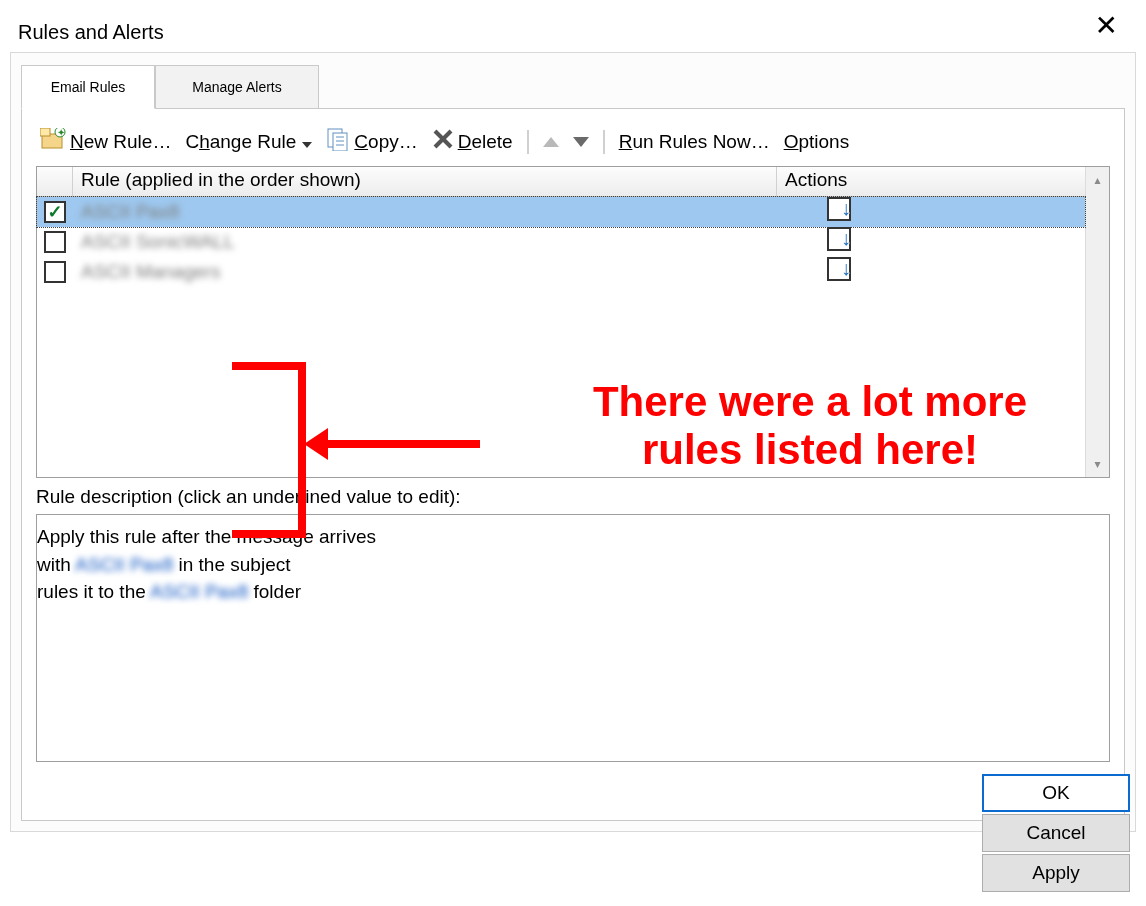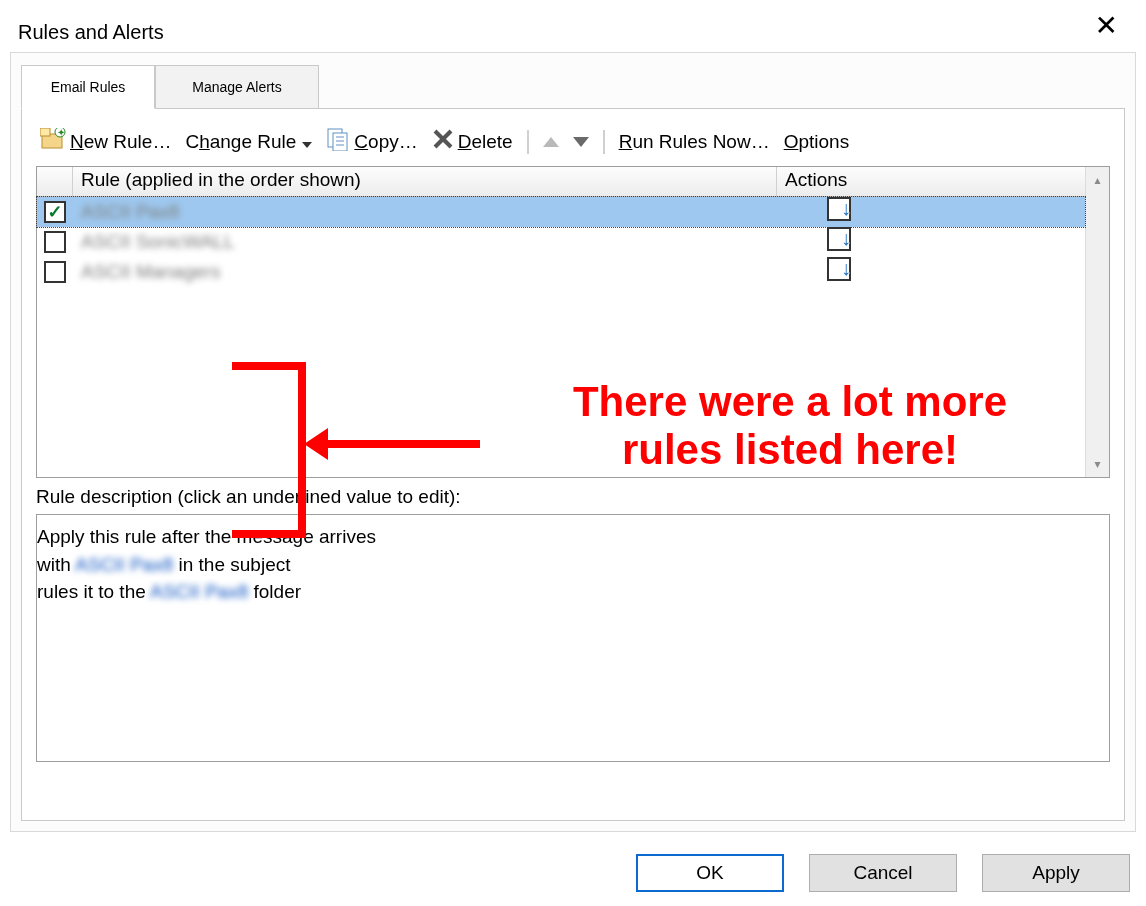--- a/index.html
+++ b/index.html
@@ -178,21 +178,22 @@
   }
   .blurlink {
     color: #0a52c2;
     filter: blur(3px);
   }
   .dlg-buttons {
     position: absolute;
     right: 16px;
     bottom: 14px;
     display: flex;
-    gap: 25px;
+    gap: 2px;
+    flex-direction: column;
   }
   .btn {
     width: 148px;
     height: 38px;
     background: #e1e1e1;
     border: 1px solid #adadad;
     display:flex; align-items:center; justify-content:center;
     font-size: 19px;
     cursor: default;
   }
@@ -200,21 +201,21 @@
     background: #fff;
     border: 2px solid #0a6acf;
   }
   
   .anno {
     position: absolute;
     pointer-events: none;
   }
   .anno-text {
     position: absolute;
-    left: 480px; top: 330px;
+    left: 500px; top: 330px;
     width: 620px;
     color: #ff0000;
     font-weight: 800;
     font-size: 42px;
     line-height: 1.15;
     text-align: center;
     text-shadow:
       -2px -2px 0 #fff, 2px -2px 0 #fff, -2px 2px 0 #fff, 2px 2px 0 #fff,
       0 0 6px #fff;
   }

